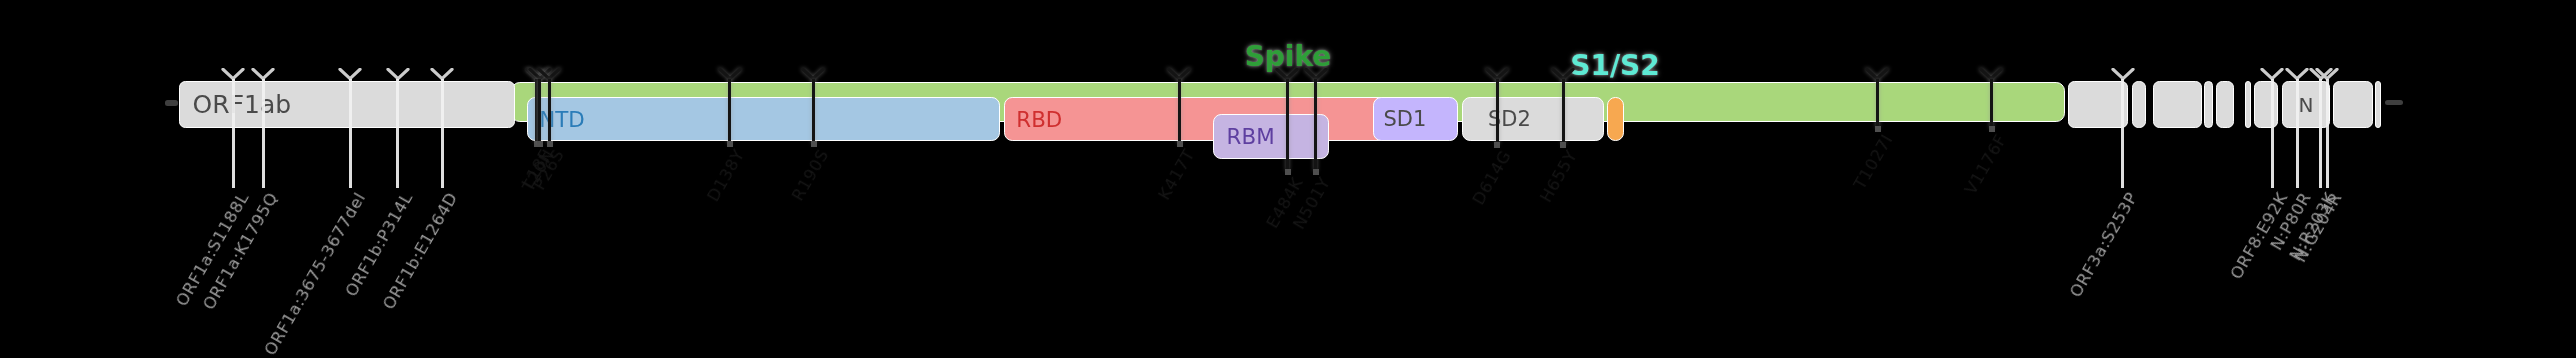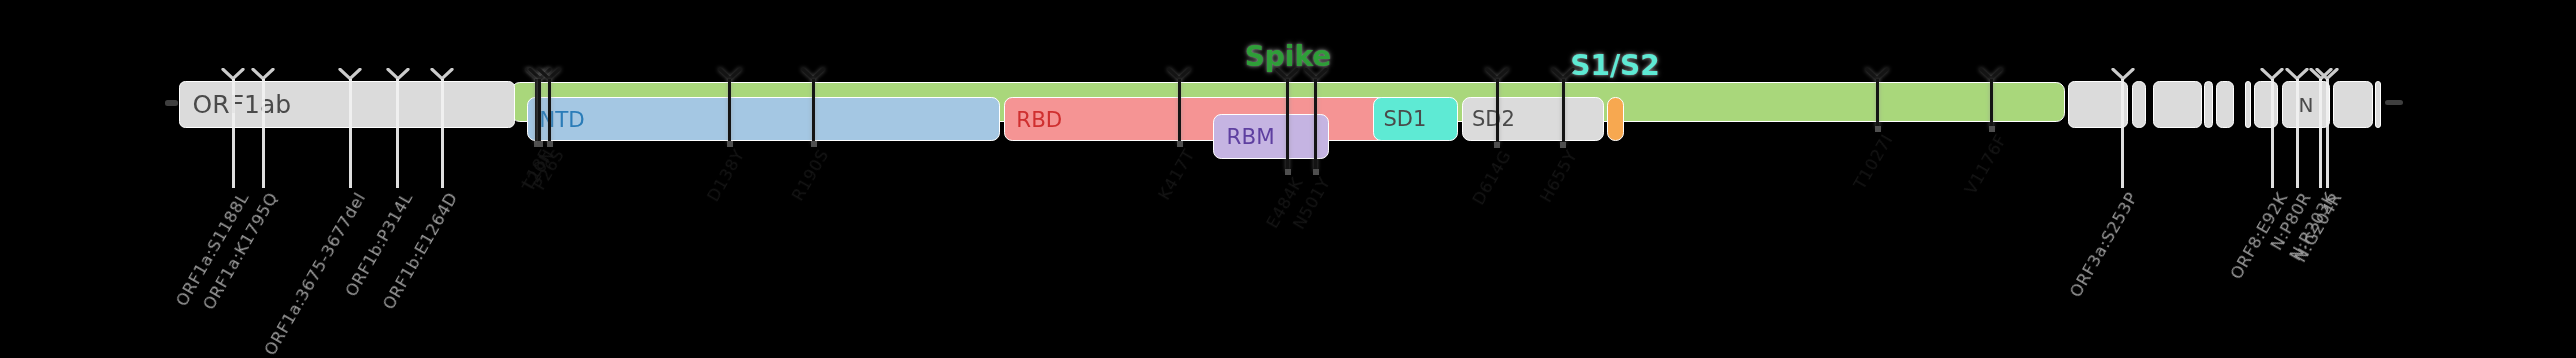--- a/index.html
+++ b/index.html
@@ -46,25 +46,25 @@
         <span class="lbl" style="color: rgb(74, 74, 74); font-size: 20px;">N</span>
       </div>
       <div class="box gene-row" style="left: 2333px; width: 40px; background: rgb(219, 219, 219); z-index: 2;"></div>
       <div class="box gene-row" style="left: 2375px; width: 6.3px; background: rgb(219, 219, 219); z-index: 2;"></div>
       <div class="box dom-row" style="left: 527px; width: 473px; background: rgb(164, 199, 227); z-index: 3; border-radius: 8.2px;">
         <span class="lbl" style="color: rgb(42, 124, 184); font-size: 21.4px; padding-left: 11.3px;">NTD</span>
       </div>
       <div class="box dom-row" style="left: 1004px; width: 424px; background: rgb(245, 148, 148); z-index: 3; border-radius: 8.2px;">
         <span class="lbl" style="color: rgb(207, 47, 47); font-size: 21.4px; padding-left: 11.3px;">RBD</span>
       </div>
-      <div class="box dom-row" style="left: 1373px; width: 85px; background: #5eead4; z-index: 3; border-radius: 8.2px;">
+      <div class="box dom-row" style="left: 1373px; width: 85px; background: #c4b5fd; z-index: 3; border-radius: 8.2px;">
         <span class="lbl" style="color: rgb(74, 74, 74); font-size: 21px; padding-left: 9.4px;">SD1</span>
       </div>
       <div class="box dom-row" style="left: 1462px; width: 142px; background: rgb(219, 219, 219); z-index: 3; border-radius: 8.2px;">
-        <span class="lbl" style="color: rgb(74, 74, 74); font-size: 21px; padding-left: 9px;">SD2</span>
+        <span class="lbl" style="color: rgb(74, 74, 74); font-size: 21px; padding-left: 25px;">SD2</span>
       </div>
       <div class="box dom-row" style="left: 1607px; width: 17px; background: rgb(247, 168, 80); z-index: 3; border-radius: 8.2px;"></div>
       <div class="box" style="left: 1213px; width: 116px; background: rgb(197, 180, 226); z-index: 4; border-radius: 8.2px; top: 114px; height: 45px;">
         <span class="lbl" style="color: rgb(94, 63, 160); font-size: 21.4px; padding-left: 12.6px;">RBM</span>
       </div>
     </div>
   <div id="layer-pins">
       <div class="pin-v" style="left: 221px; top: 68px;"><svg width="24" height="12.6" viewBox="0 0 38 20">
           <polyline points="3,2 19,17 35,2" fill="none" stroke="#cccccc" stroke-width="5" stroke-linecap="round" stroke-linejoin="round"></polyline>
         </svg></div>

